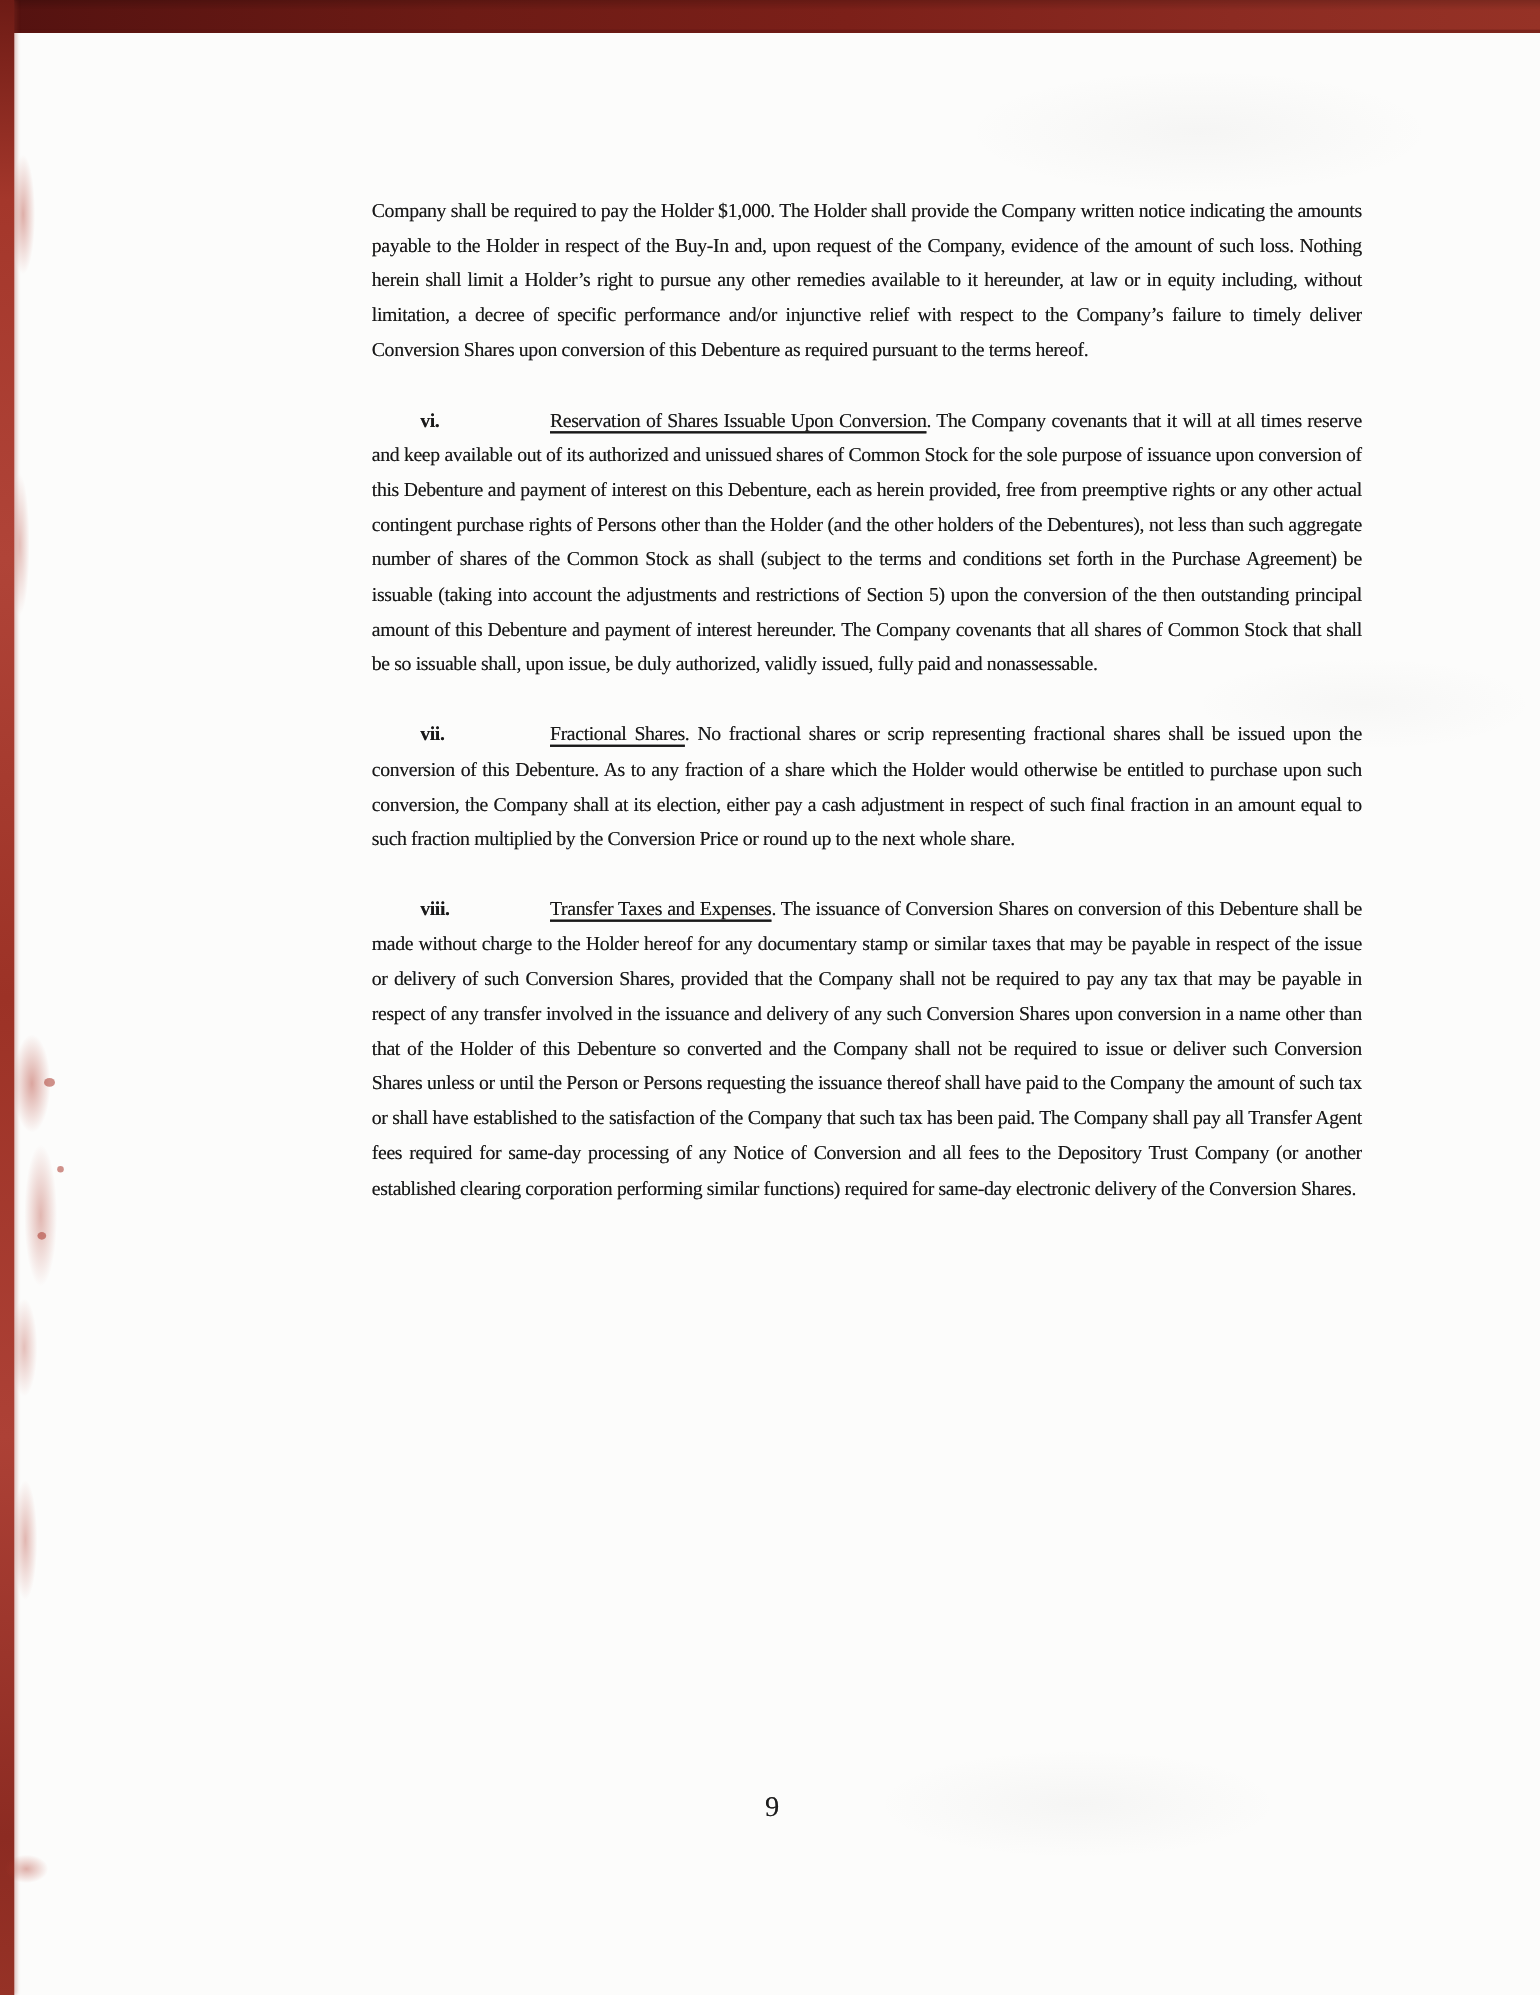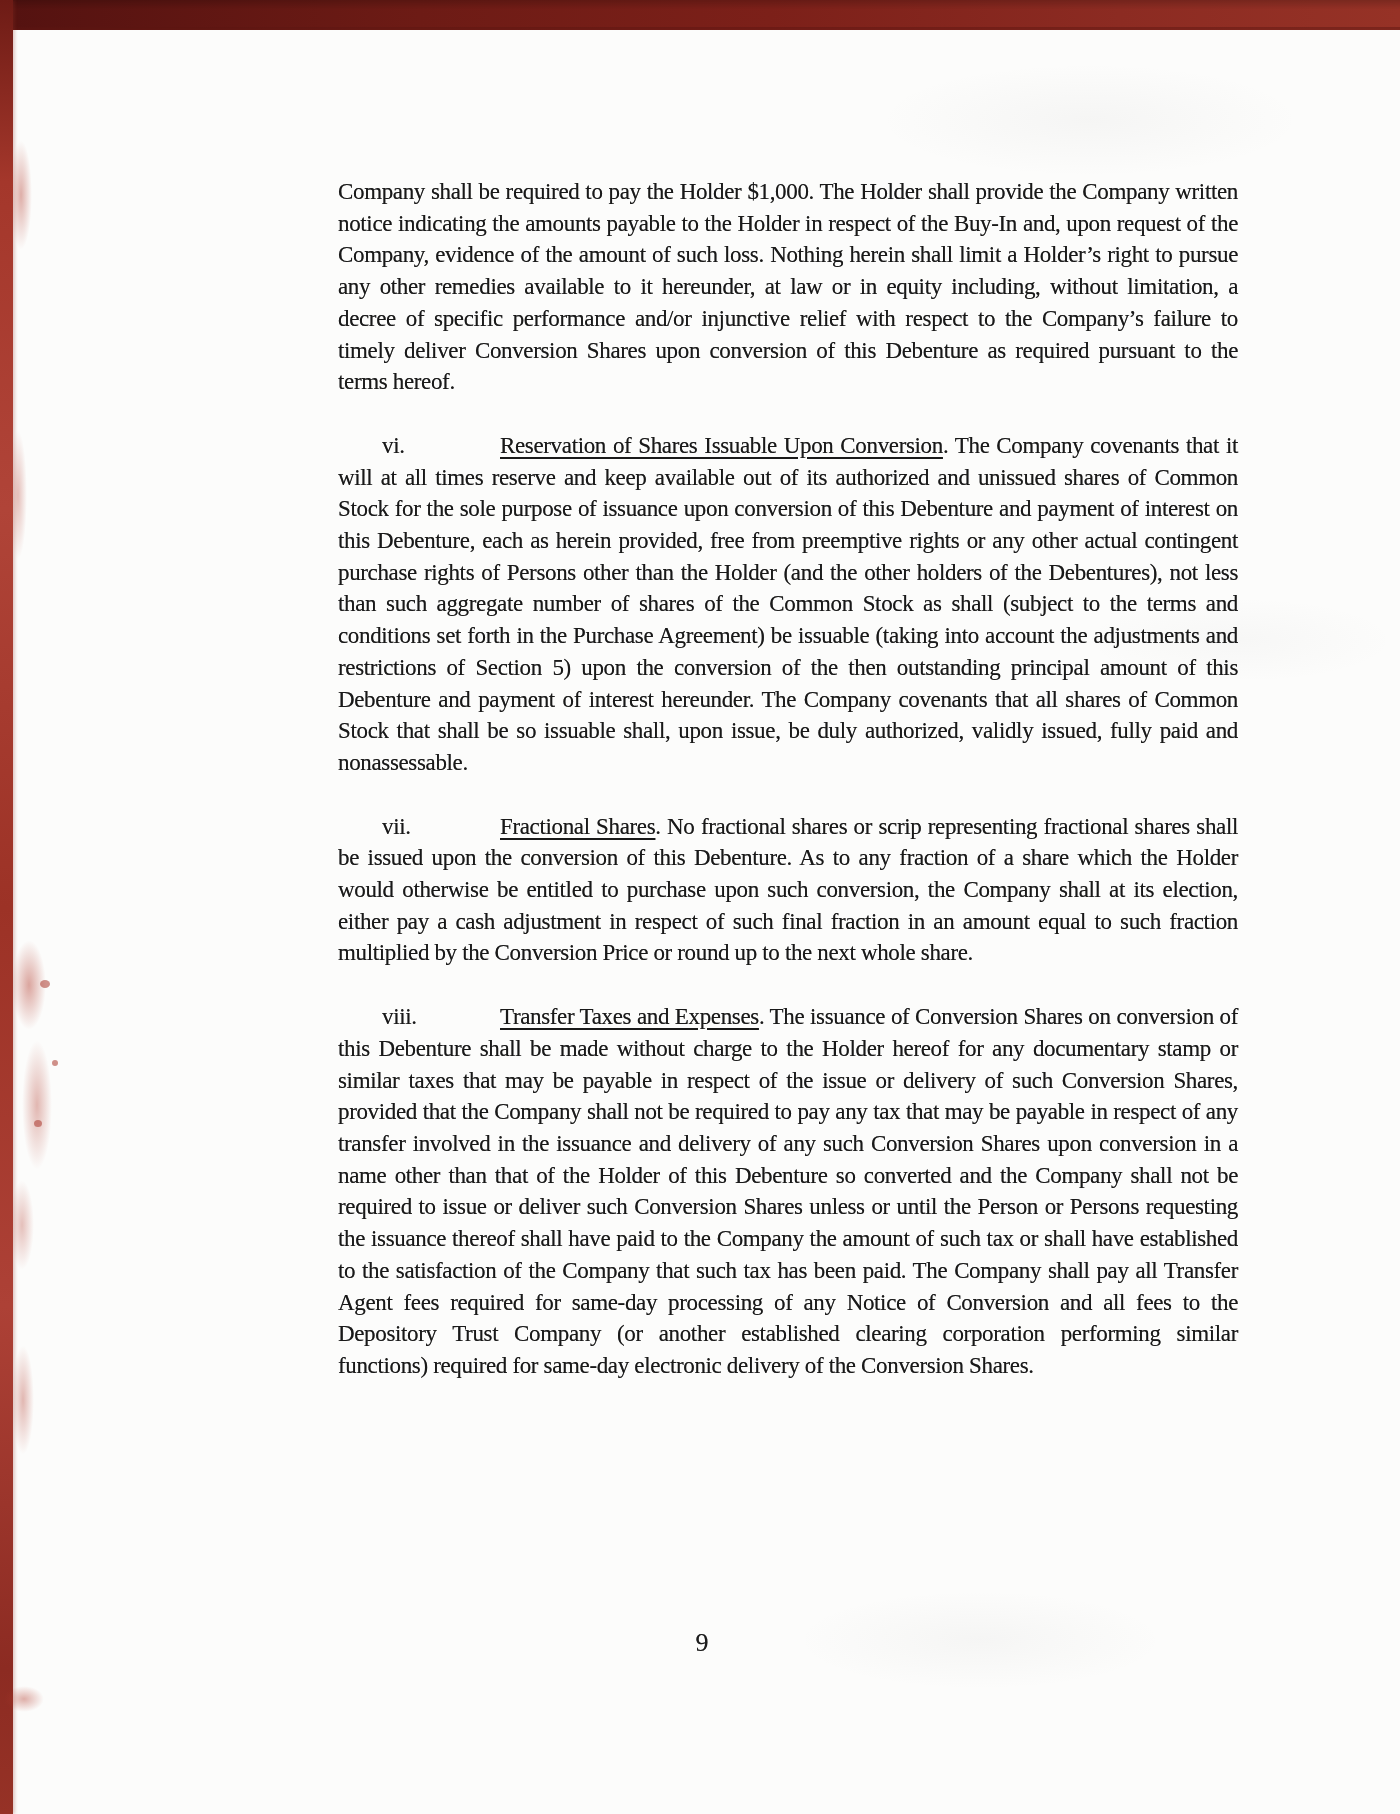--- a/index.html
+++ b/index.html
@@ -49,34 +49,35 @@
   .d1 { left:40px; top:980px;  width:10px; height:8px; }
   .d2 { left:52px; top:1060px; width:6px;  height:6px; }
   .d3 { left:34px; top:1120px; width:8px;  height:7px; }
 
   
   .content {
     position:absolute;
     left:338px; top:176px;
     width:900px;
     color:#191919;
-    font-size:23px;
+    font-size:18px;
     line-height:31.7px;
     letter-spacing:-0.35px;
     text-align:justify;
     text-shadow:0 0 0.4px rgba(0,0,0,0.55);
   }
   .content p { margin:0; }
   .content p + p { margin-top:32px; }
 
   .secnum {
     display:inline-block;
     width:162px;
     padding-left:44px;
     box-sizing:border-box;
+    font-weight:bold;
   }
   .sechead {
     text-decoration:underline;
     text-decoration-thickness:2px;
     text-underline-offset:4px;
     font-family:Liberation Serif, serif;
   }
 
   .page-number {
     position:absolute;

